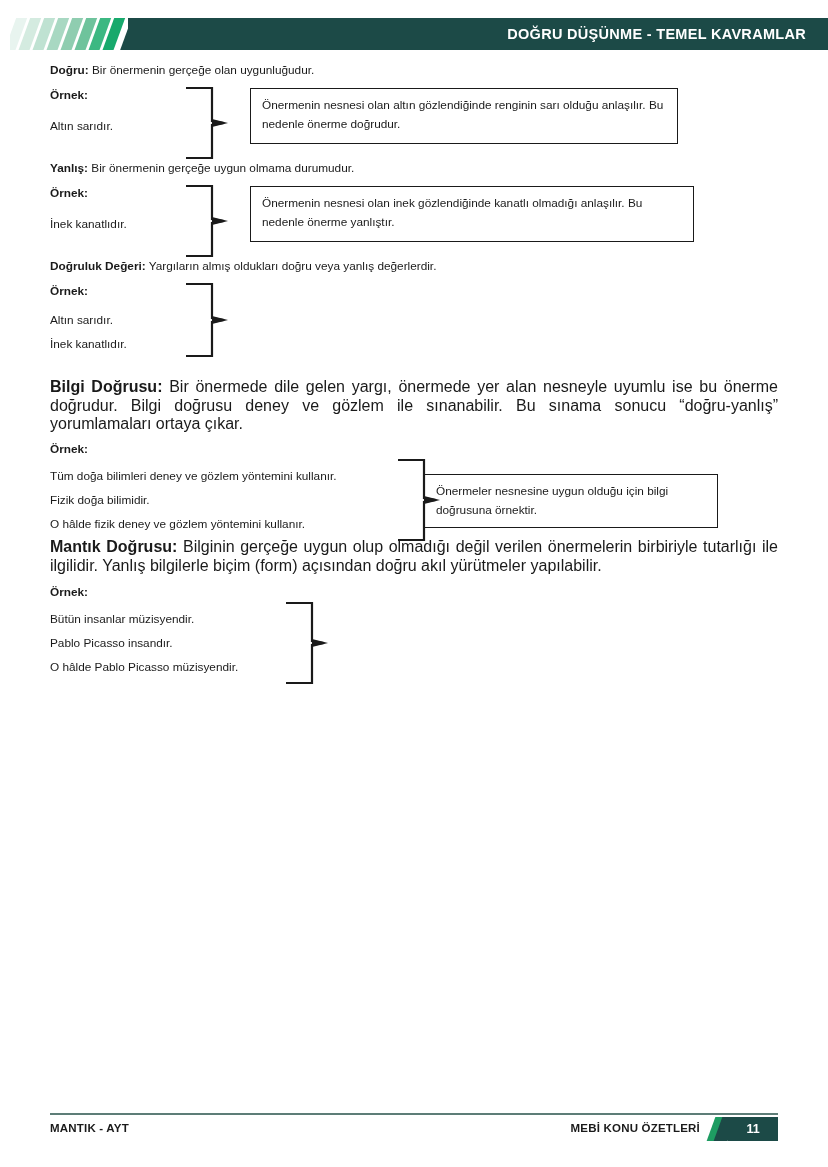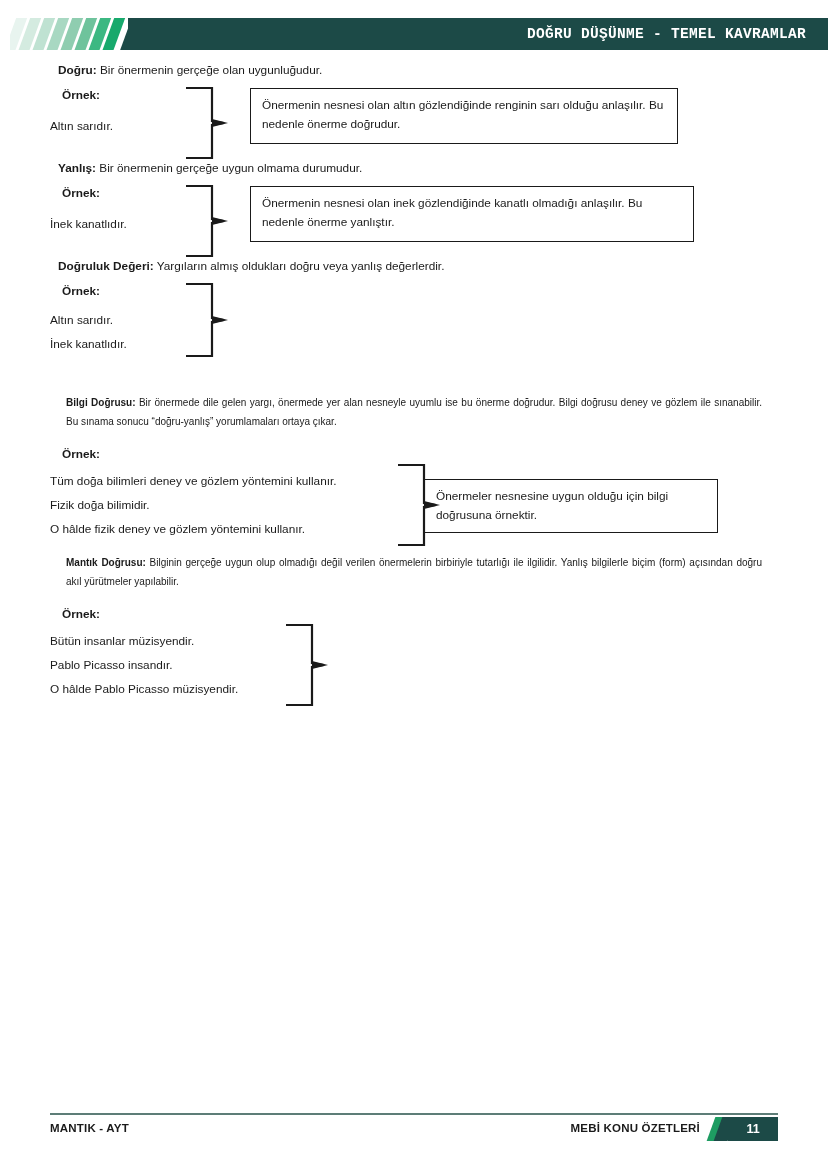--- a/index.html
+++ b/index.html
@@ -16,21 +16,20 @@
     overflow: hidden;
   }
 
   
   .header {
     position: absolute;
     top: 18px;
     left: 0;
     width: 828px;
     height: 44px;
-    font-family: Liberation Mono, monospace;
   }
   .header-stripes {
     position: absolute;
     top: 0;
     left: 10px;
     width: 140px;
     height: 32px;
     overflow: hidden;
   }
   .header-stripes .stripe {
@@ -74,38 +73,38 @@
   .content {
     position: absolute;
     top: 62px;
     left: 50px;
     width: 728px;
   }
 
   .lead {
     font-size: 11.8px;
     line-height: 17px;
-    margin: 0 0 9px 8px;
+    margin: 0 0 9px 0;
     text-align: left;
   }
   .lead b { font-weight: bold; }
 
   .para {
-    font-size: 10px;
+    font-size: 16px;
     line-height: 18.5px;
-    margin: 16px;
+    margin: 0;
     text-align: justify;
     text-justify: inter-word;
   }
   .para b { font-weight: bold; }
 
   .ornek {
     font-size: 11.8px;
     font-weight: bold;
-    margin: 0 0 7px 12px;
+    margin: 0 0 7px 0;
   }
 
   
   .block {
     position: relative;
   }
   .premises {
     font-size: 11.8px;
     line-height: 24px;
   }

